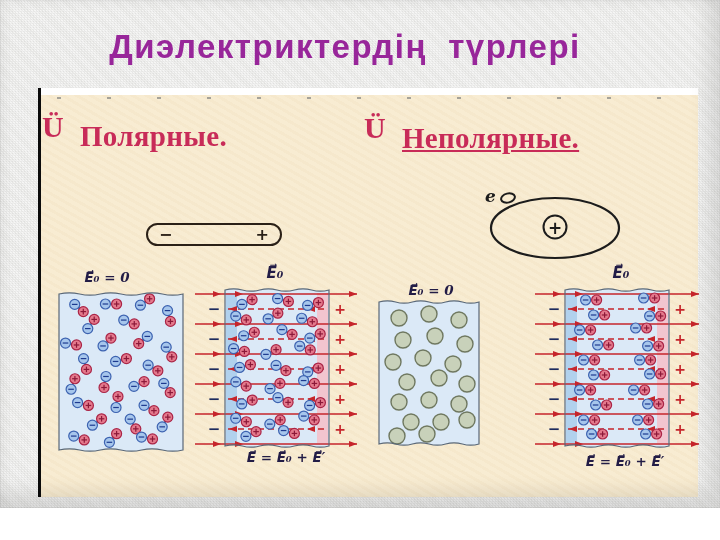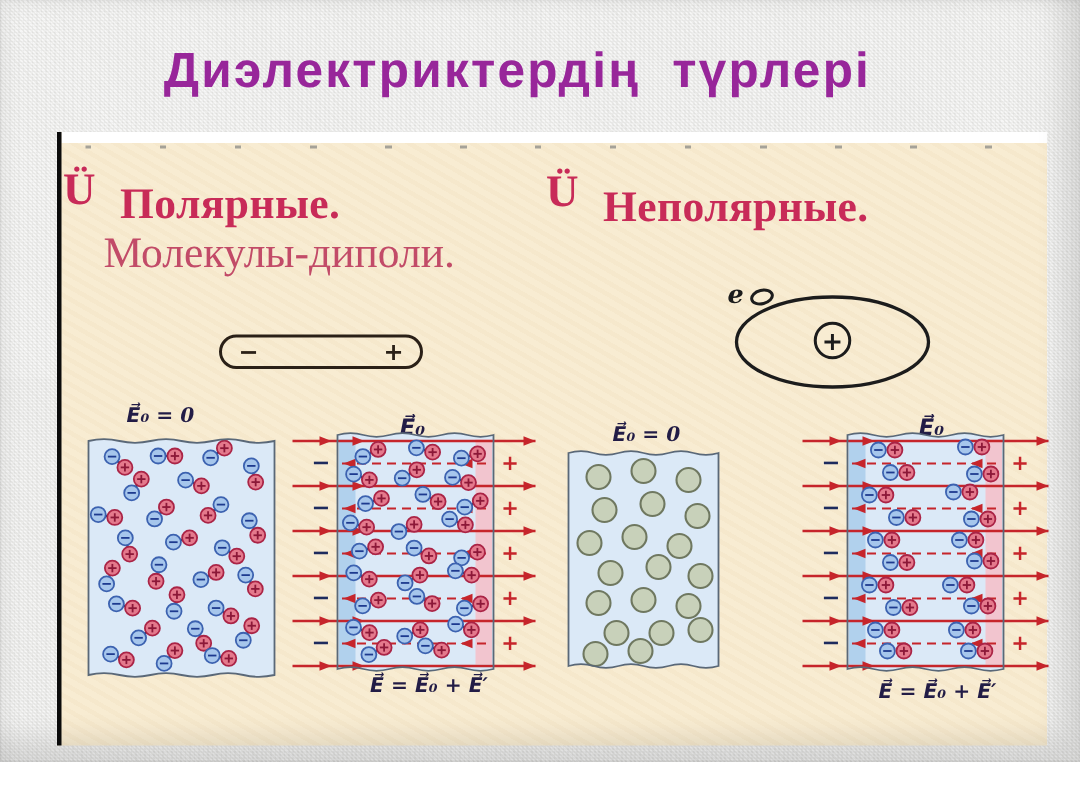--- a/index.html
+++ b/index.html
@@ -23,49 +23,48 @@
       var(--panel_bg,#F8ECD2);}
   .ruler{position:absolute;left:16px;right:10px;top:9px;height:2px;opacity:.75;
     background:repeating-linear-gradient(90deg,#8a8a86 0 4px, transparent 4px 50px);}
   .bullet{position:absolute;font:bold 30px "Liberation Serif","DejaVu Serif",serif;
     color:var(--heading,#C82B58);line-height:1;}
   .bullet.b1{left:1px;top:24px;}
   .bullet.b2{left:323px;top:25px;}
   .heading{position:absolute;font:bold 29px "Liberation Serif","DejaVu Serif",serif;
     color:var(--heading,#C82B58);line-height:1;letter-spacing:.3px;margin-left:12px;}
   .heading.h1{left:27px;top:34px;}
-  .heading.h2{left:349px;top:36px;}
+  .heading.h2{left:349px;top:36px;text-decoration:underline;}
   .subheading{position:absolute;left:28px;top:67px;
     font:29px "Liberation Serif","DejaVu Serif",serif;color:var(--subheading,#C24B68);line-height:1;}
   .pill{position:absolute;left:105px;top:135px;width:110px;height:19px;
     border:2.5px solid #2A2017;border-radius:12px;display:flex;align-items:center;
     justify-content:space-between;padding:0 11px;box-sizing:content-box;
     font:bold 16px "DejaVu Sans",sans-serif;color:#2A2017;line-height:1;}
   .flabel{position:absolute;font:bold italic 13.5px "DejaVu Serif","DejaVu Sans",serif;
     color:var(--ink,#221C46);text-align:center;white-space:pre;line-height:1.1;}
-  .flabel.big{font-size:15px;margin-top:12px;}
+  .flabel.big{font-size:15px;}
   svg{position:absolute;overflow:visible;}
   #atom{left:430px;top:92px;}
   #d1{left:12px;top:200px;}
   #d2{left:154px;top:194px;}
   #d3{left:334px;top:210px;}
   #d4{left:494px;top:194px;}
 </style>
 </head>
 <body>
 
 <div class="stage">
   <h1 class="title">Диэлектриктердің  түрлері</h1>
 
   <div class="panel">
     <div class="ruler"></div>
 
     <span class="bullet b1">Ü</span>
     <span class="heading h1">Полярные.</span>
-    <span class="subheading">Молекулы-диполи.</span>
     <div class="pill">
       <span>−</span>
       <span>+</span>
     </div>
 
     <span class="bullet b2">Ü</span>
     <span class="heading h2">Неполярные.</span>
     <svg id="atom" width="154" height="96" viewBox="0 0 154 96">
         <g>
           <ellipse cx="84" cy="48" rx="64" ry="30" fill="none" stroke="#1C1C1C" stroke-width="2.2"></ellipse>

